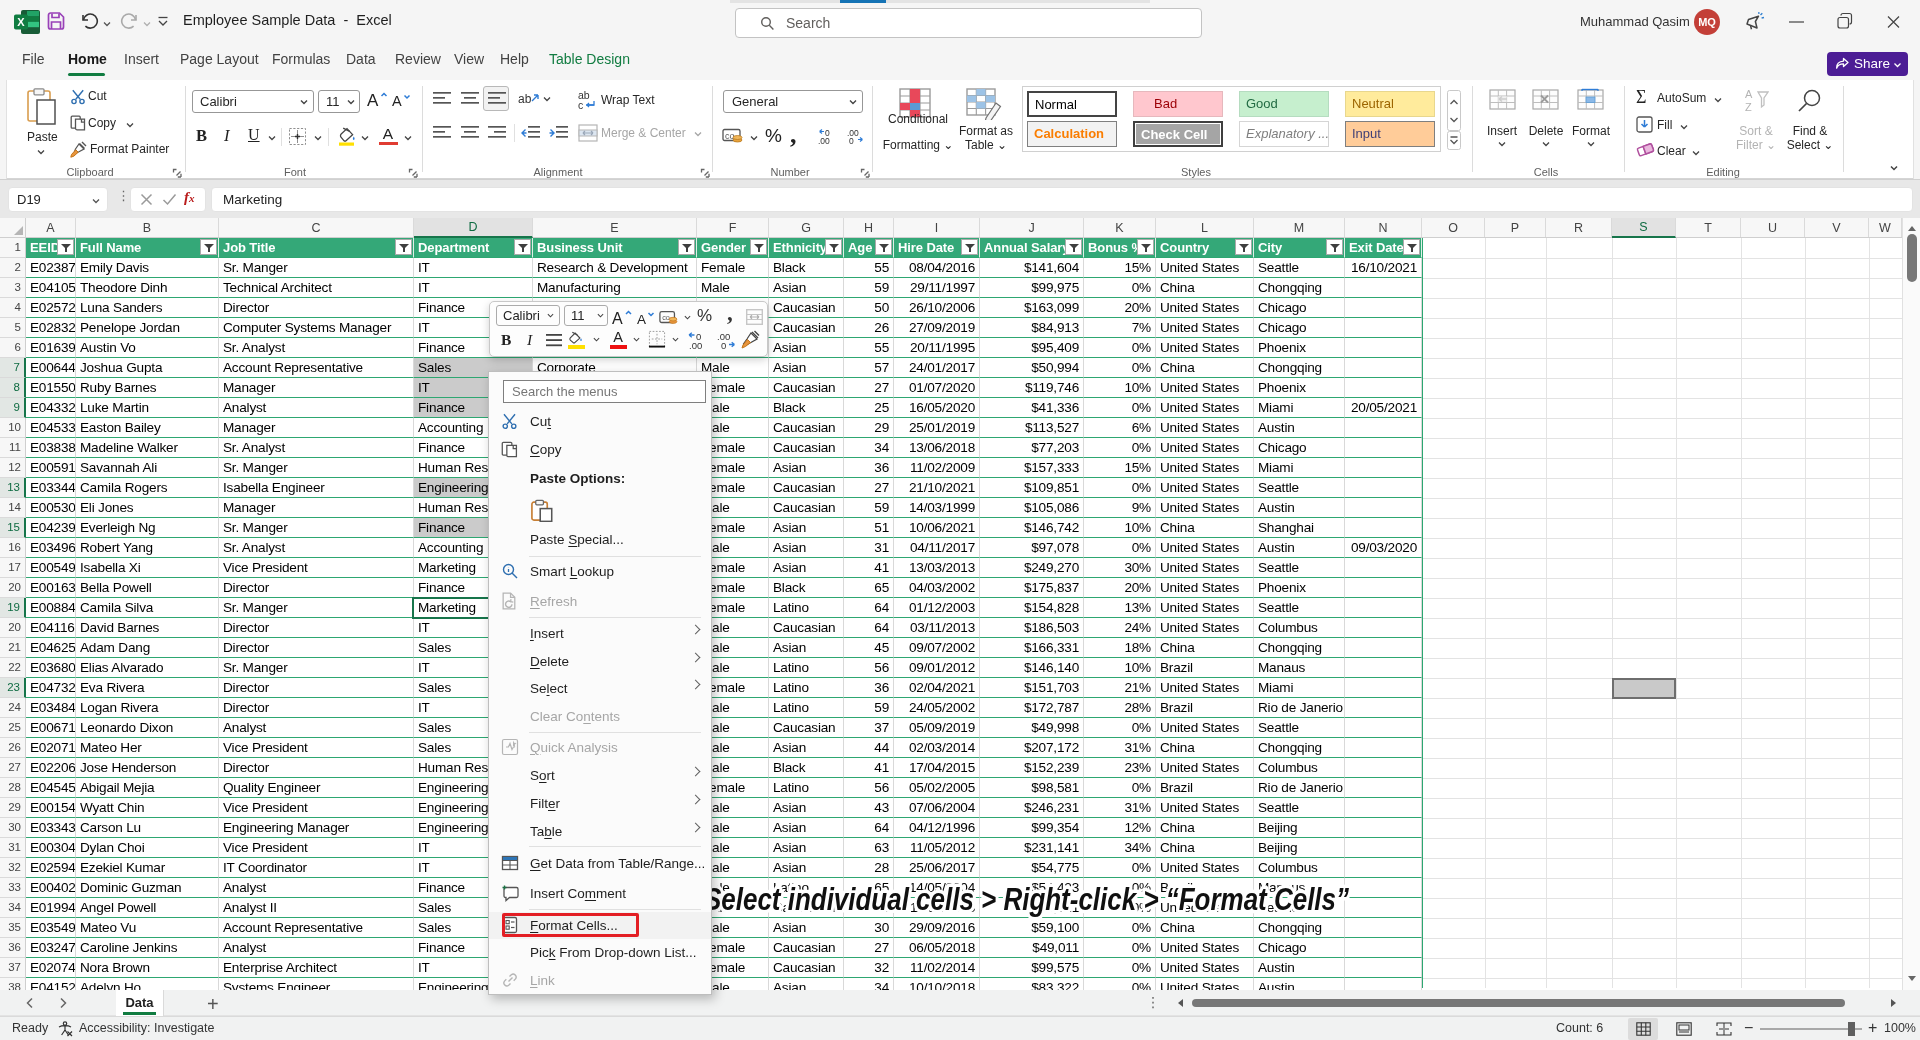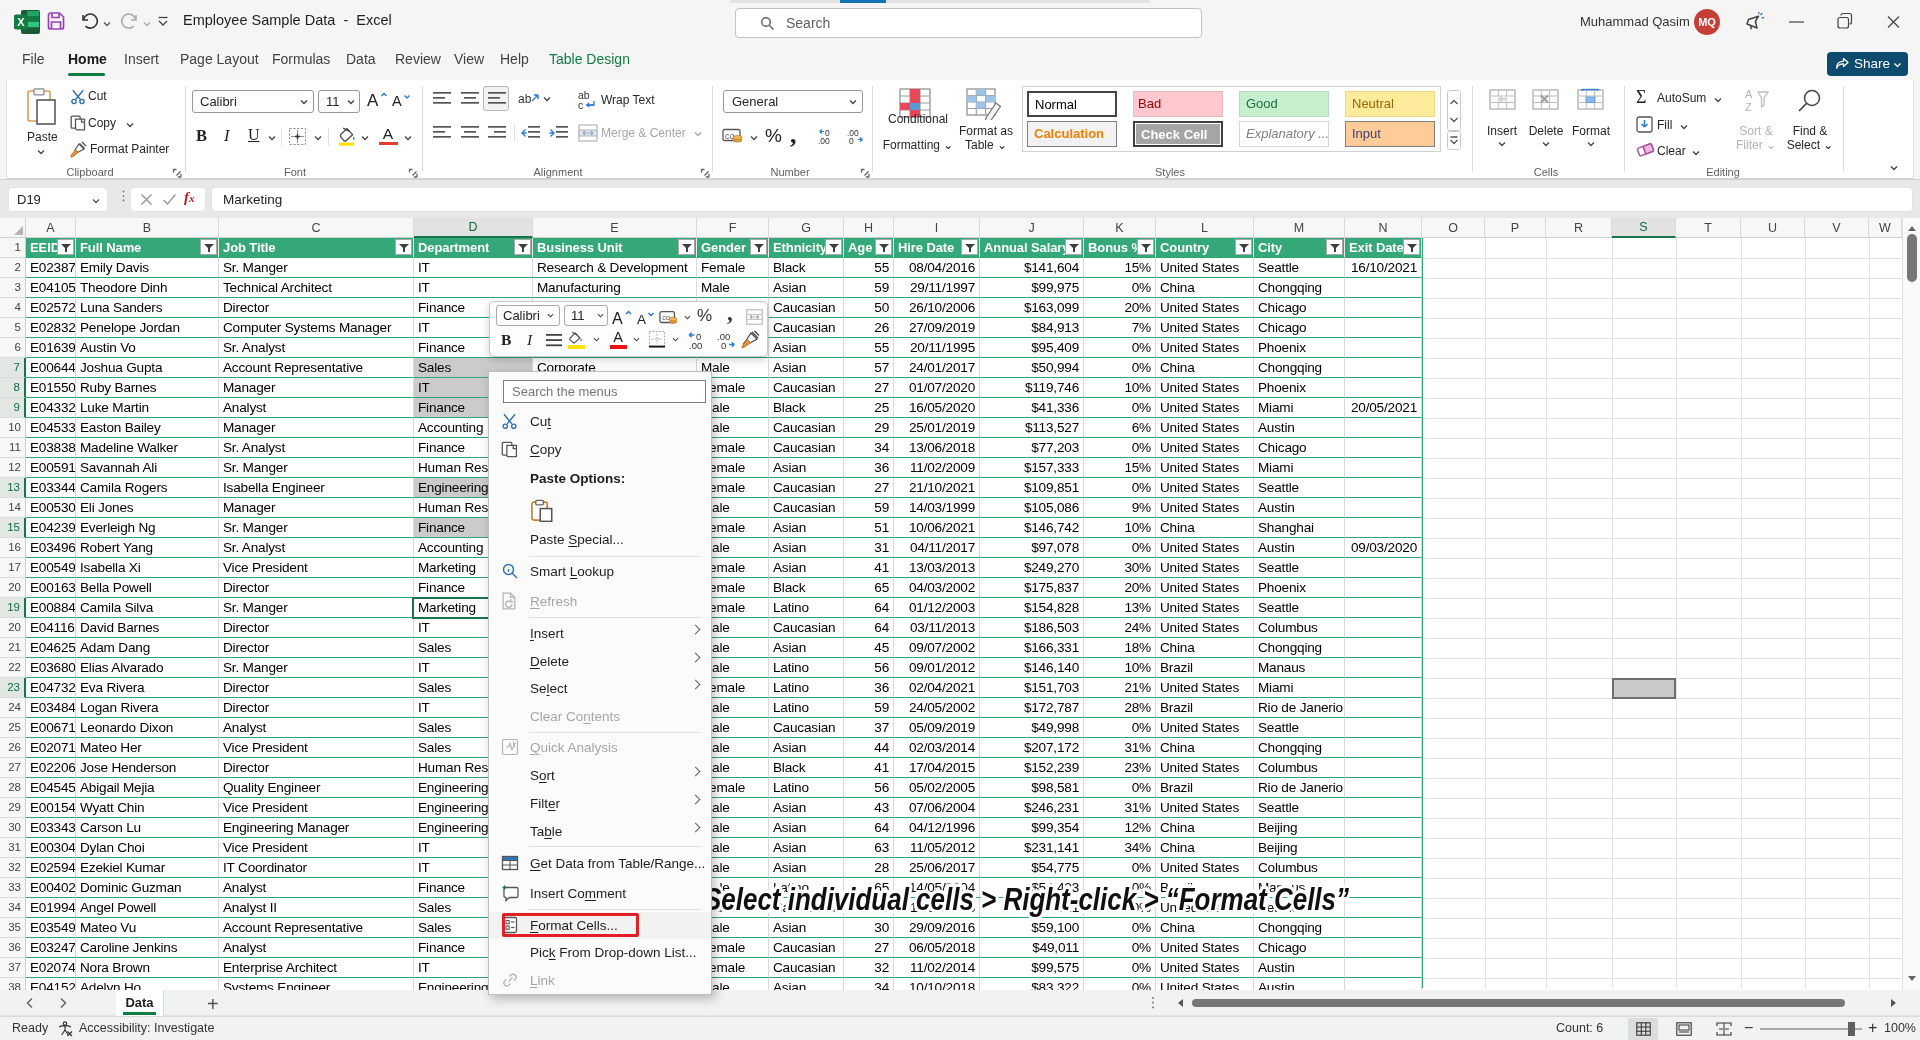--- a/index.html
+++ b/index.html
@@ -137,21 +137,21 @@
 <div class="tab" style="left:68px;font-weight:bold;color:#191919">Home</div>
 <div class="abs" style="left:68px;top:29px;width:37px;height:3px;background:#117c41;border-radius:2px"></div>
 <div class="tab" style="left:124px">Insert</div>
 <div class="tab" style="left:180px">Page Layout</div>
 <div class="tab" style="left:272px">Formulas</div>
 <div class="tab" style="left:346px">Data</div>
 <div class="tab" style="left:395px">Review</div>
 <div class="tab" style="left:454px">View</div>
 <div class="tab" style="left:500px">Help</div>
 <div class="tab" style="left:549px;color:#117c41">Table Design</div>
-<div class="abs" style="left:1827px;top:8px;width:81px;height:24px;background:#0c4a6e;border-radius:4px;color:#fff;font-size:13.5px;">
+<div class="abs" style="left:1827px;top:8px;width:81px;height:24px;background:#4c1d95;border-radius:4px;color:#fff;font-size:13.5px;">
 <svg class="abs" style="left:8px;top:5px" width="15" height="14" viewBox="0 0 15 14">
         <path d="M8.5 1.5 L13 5.5 L8.5 9.5 v-2.6 C4 6.9 2.3 9.2 1.6 11.2 1.4 7 3.8 4.3 8.5 4.1 z" fill="none" stroke="#fff" stroke-width="1.3" stroke-linejoin="round"></path>
       </svg>
 <span style="position:absolute;left:27px;top:3.5px">Share</span>
 <svg class="abs" style="left:66px;top:9px" width="9" height="8" viewBox="0 0 8 8">
         <path d="M1 2.5 L4 5.5 L7 2.5" stroke="#fff" stroke-width="1.3" fill="none"></path>
       </svg>
     </div>
 </div>
 <div id="ribbon" style="position:absolute;left:0;top:80px;width:1920px;height:99px;">
@@ -369,35 +369,35 @@
 <rect x="1" y="7.5" width="9.3" height="6.5" fill="#9dc3e6"></rect>
       <rect x="19.6" y="7.5" width="9.4" height="6.5" fill="#9dc3e6"></rect>
 <rect x="10.3" y="14" width="9.3" height="6.5" fill="#9dc3e6"></rect>
       <rect x="10.3" y="1" width="9.3" height="6.5" fill="#9dc3e6"></rect>
 <path d="M20 30 L30 15 l4.5 3.5 -10 14.5 -5.5 1.5 z" fill="#f4f4f4" stroke="#707070" stroke-width="1.2"></path>
     </svg>
 <div class="rbtxt abs" style="left:934px;top:44px;width:104px;text-align:center">Format as</div>
 <div class="rbtxt abs" style="left:934px;top:58px;width:104px;text-align:center">Table ⌄</div>
 <div class="abs" style="left:1022px;top:6px;width:419px;height:66px;border:1px solid #d0d0d0;background:#fff"></div>
 <div class="abs" style="left:1027px;top:11px;width:90px;height:26px;background:#fff;border:2px solid #444;font-size:13px;color:#000;font-weight:normal;font-style:normal;line-height:24px;white-space:nowrap;overflow:hidden;"><span style="padding-left:6px">Normal</span></div>
-<div class="abs" style="left:1133px;top:11px;width:90px;height:26px;background:#ffc7ce;border:1px solid #e6b8bd;font-size:13px;color:#9c0006;font-weight:normal;font-style:normal;line-height:24px;white-space:nowrap;overflow:hidden;"><span style="padding-left:4px">Bad</span></div>
+<div class="abs" style="left:1133px;top:11px;width:90px;height:26px;background:#ffc7ce;border:1px solid #e6b8bd;font-size:13px;color:#9c0006;font-weight:normal;font-style:normal;line-height:24px;white-space:nowrap;overflow:hidden;"><span style="padding-left:20px">Bad</span></div>
 <div class="abs" style="left:1239px;top:11px;width:90px;height:26px;background:#c6efce;border:1px solid #b5dcc0;font-size:13px;color:#226b43;font-weight:normal;font-style:normal;line-height:24px;white-space:nowrap;overflow:hidden;"><span style="padding-left:6px">Good</span></div>
 <div class="abs" style="left:1345px;top:11px;width:90px;height:26px;background:#ffeb9c;border:1px solid #e8d78e;font-size:13px;color:#9c6500;font-weight:normal;font-style:normal;line-height:24px;white-space:nowrap;overflow:hidden;"><span style="padding-left:6px">Neutral</span></div>
 <div class="abs" style="left:1027px;top:41px;width:90px;height:26px;background:#f2f2f2;border:1px solid #7f7f7f;font-size:13px;color:#fa7d00;font-weight:bold;font-style:normal;line-height:24px;white-space:nowrap;overflow:hidden;"><span style="padding-left:6px">Calculation</span></div>
 <div class="abs" style="left:1133px;top:41px;width:90px;height:26px;background:#a5a5a5;border:2px solid #3f3f3f;box-shadow:inset 0 0 0 1px #fff;font-size:13px;color:#ffffff;font-weight:bold;font-style:normal;line-height:24px;white-space:nowrap;overflow:hidden;"><span style="padding-left:6px">Check Cell</span></div>
 <div class="abs" style="left:1239px;top:41px;width:90px;height:26px;background:#ffffff;border:1px solid #d5d5d5;font-size:13px;color:#7f7f7f;font-weight:normal;font-style:italic;line-height:24px;white-space:nowrap;overflow:hidden;"><span style="padding-left:6px">Explanatory ...</span></div>
 <div class="abs" style="left:1345px;top:41px;width:90px;height:26px;background:#ffcc99;border:1px solid #7f7f7f;font-size:13px;color:#3f3f76;font-weight:normal;font-style:normal;line-height:24px;white-space:nowrap;overflow:hidden;"><span style="padding-left:6px">Input</span></div>
 <svg class="abs" style="left:1447px;top:10px" width="14" height="60" viewBox="0 0 14 60">
 <path d="M3.5 14 L7 10.5 L10.5 14" stroke="#555" stroke-width="1.3" fill="none"></path>
 <path d="M3.5 28 L7 31.5 L10.5 28" stroke="#555" stroke-width="1.3" fill="none"></path>
 <path d="M3.5 47 h7 M3.5 50 L7 53.5 L10.5 50" stroke="#555" stroke-width="1.3" fill="none"></path>
 <rect x="0.5" y="0.5" width="13" height="40" rx="2" fill="none" stroke="#c9c9c9"></rect>
 <rect x="0.5" y="41.5" width="13" height="18" rx="2" fill="none" stroke="#c9c9c9"></rect>
     </svg>
-<div class="glabel" style="left:1110px">Styles</div>
+<div class="glabel" style="left:1136px">Styles</div>
 <svg class="abs" style="left:1489px;top:6px" width="27" height="24" viewBox="0 0 27 24">
 <g transform="translate(0 3)">
         <rect x="1" y="1" width="25" height="19" fill="#fdfdfd" stroke="#a8a8a8" stroke-width="1.2"></rect>
 <path d="M1 7 h25 M1 13.5 h25 M9.3 1 v19 M17.6 1 v19" stroke="#bdbdbd" stroke-width="1"></path>
         <path d="M10 10 h8 M10 10 l3-2.5 M10 10 l3 2.5" stroke="#8a8a8a" stroke-width="1.6" fill="none"></path>
         <rect x="9" y="7" width="9" height="6" fill="#e9e9e9" opacity="0.7"></rect>
       </g>
     </svg>
 <div class="rbtxt abs" style="left:1472px;top:44px;width:60px;text-align:center">Insert</div>
 <svg class="abs" style="left:1498px;top:60px" width="8" height="8" viewBox="0 0 8 8">

